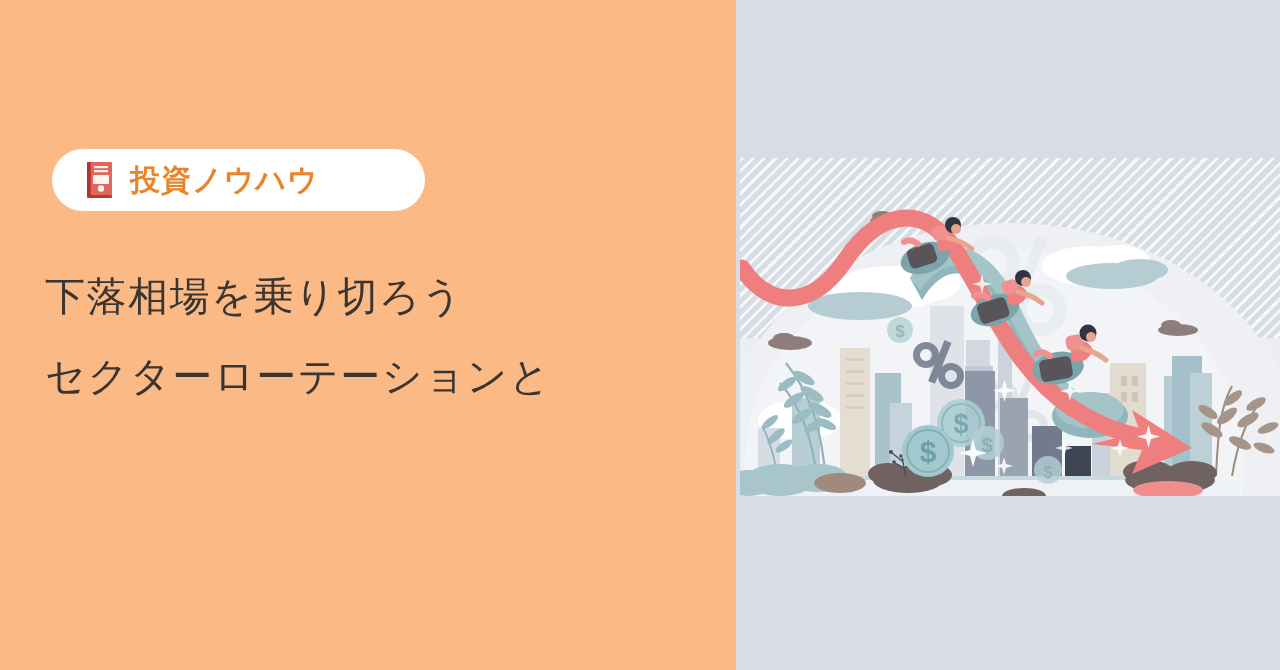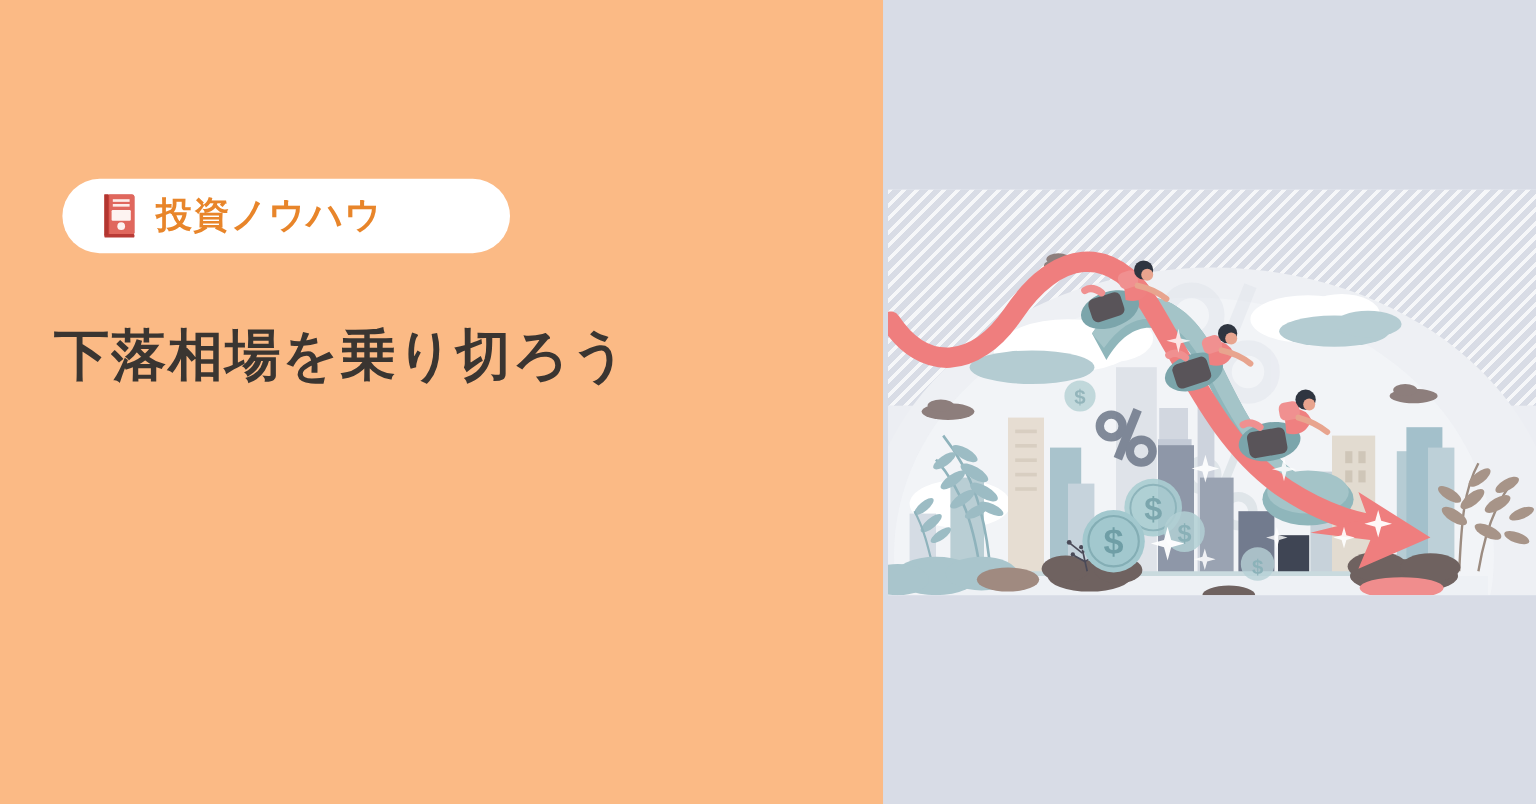--- a/index.html
+++ b/index.html
@@ -32,21 +32,21 @@
   #badge-label{
     font-size:30px; font-weight:bold; color:#e8852a;
     letter-spacing:1px; white-space:nowrap; line-height:1;
   }
 
   
   #headline{
     position:absolute; left:45px; top:256px;
     width:660px;
     color:#3a3531;
-    font-size:46px; font-weight:bold;
+    font-size:40px; font-weight:normal;
     line-height:80px;
     letter-spacing:1.5px;
   }
   #headline .hl-line{ display:block; white-space:nowrap; }
 
   
   #right-panel{
     position:absolute; left:736px; top:0;
     width:544px; height:670px;
     background:#d8dce6;
@@ -84,20 +84,21 @@
         <rect x="9" y="14" width="16" height="9" rx="1" fill="#fdf3f1"></rect>
         <circle cx="17" cy="27.5" r="3.2" fill="#fdf3f1"></circle>
         <rect x="3" y="1" width="3.2" height="34" fill="#b23630"></rect>
       </svg>
     </span>
     <span id="badge-label">投資ノウハウ</span>
   </div>
 
   <h1 id="headline">
     <span class="hl-line">下落相場を乗り切ろう</span>
+    <span class="hl-line">セクターローテーションと</span>
   </h1>
 </div>
 
 <div id="right-panel"></div>
 
 <div id="illustration">
   <div id="hatch"></div>
 
   <svg width="540" height="338" viewBox="0 0 540 338">
 

